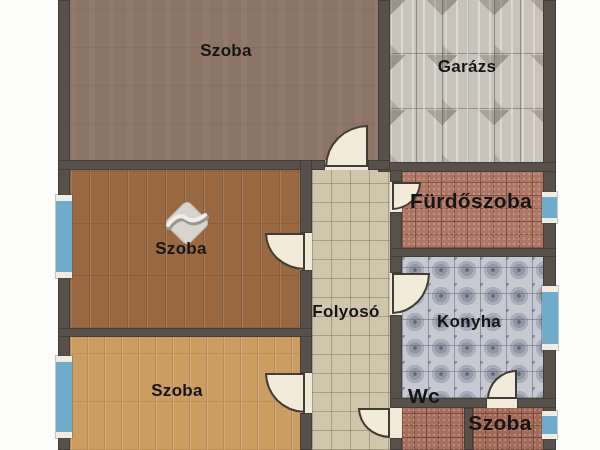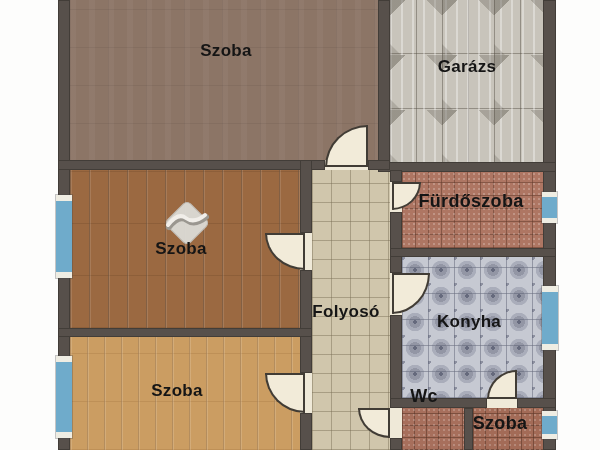--- a/index.html
+++ b/index.html
@@ -87,21 +87,21 @@
   .win{position:absolute;z-index:5;background:#6fabcb;border-style:solid;border-color:#efede3;
        box-shadow:0 0 0 1px rgba(70,70,70,.3);}
   
   .door{position:absolute;z-index:6;background:#f2ebd9;border:2px solid #413c35;box-sizing:border-box;}
   .rTL{border-radius:100% 0 0 0;}
   .rBL{border-radius:0 0 0 100%;}
   .rBR{border-radius:0 0 100% 0;}
   
   .lbl{position:absolute;z-index:9;transform:translate(-50%,-50%);
        font-weight:bold;font-size:17px;color:#151515;white-space:nowrap;letter-spacing:.3px;}
-  .lbl-sm{font-size:18px;}
+  .lbl-sm{font-size:21px;}
   
   .wm-logo{position:absolute;left:156px;top:192px;z-index:8;opacity:.95;}
   .wm-text{
     position:absolute;left:223px;top:207px;z-index:8;white-space:nowrap;
     font-family:"Liberation Serif",serif;
     color:rgba(252,252,250,.55);
     text-shadow:0 0 1px rgba(75,70,62,.9),1px 1px 2px rgba(75,70,62,.65);
     letter-spacing:4px;
   }
   .wm-word{display:inline-block;text-transform:uppercase;font-size:21px;}

